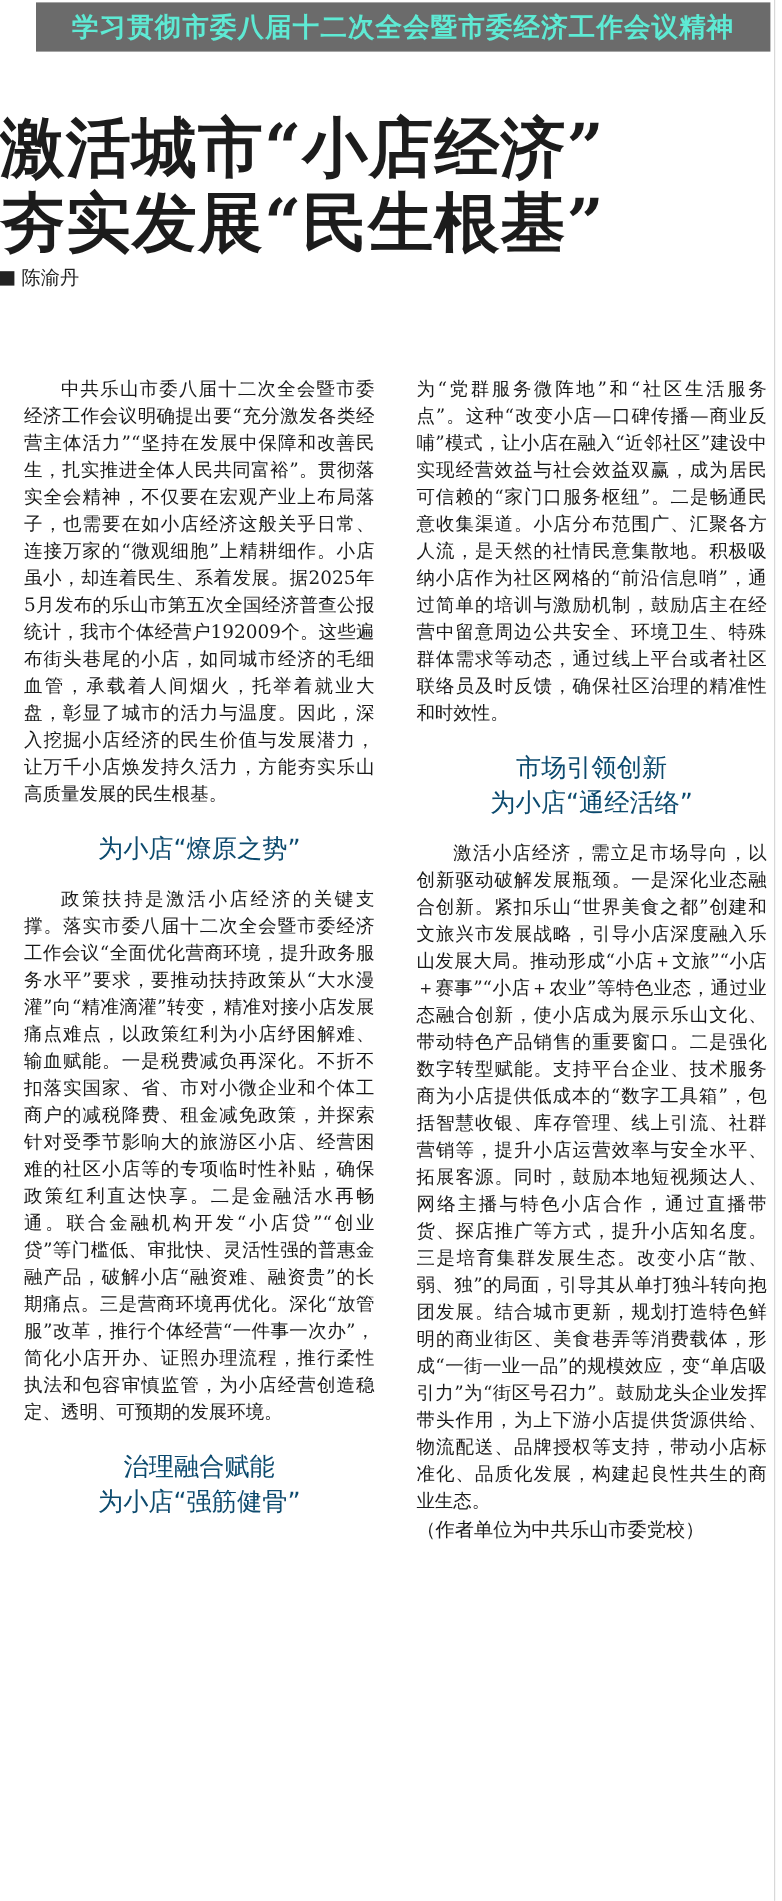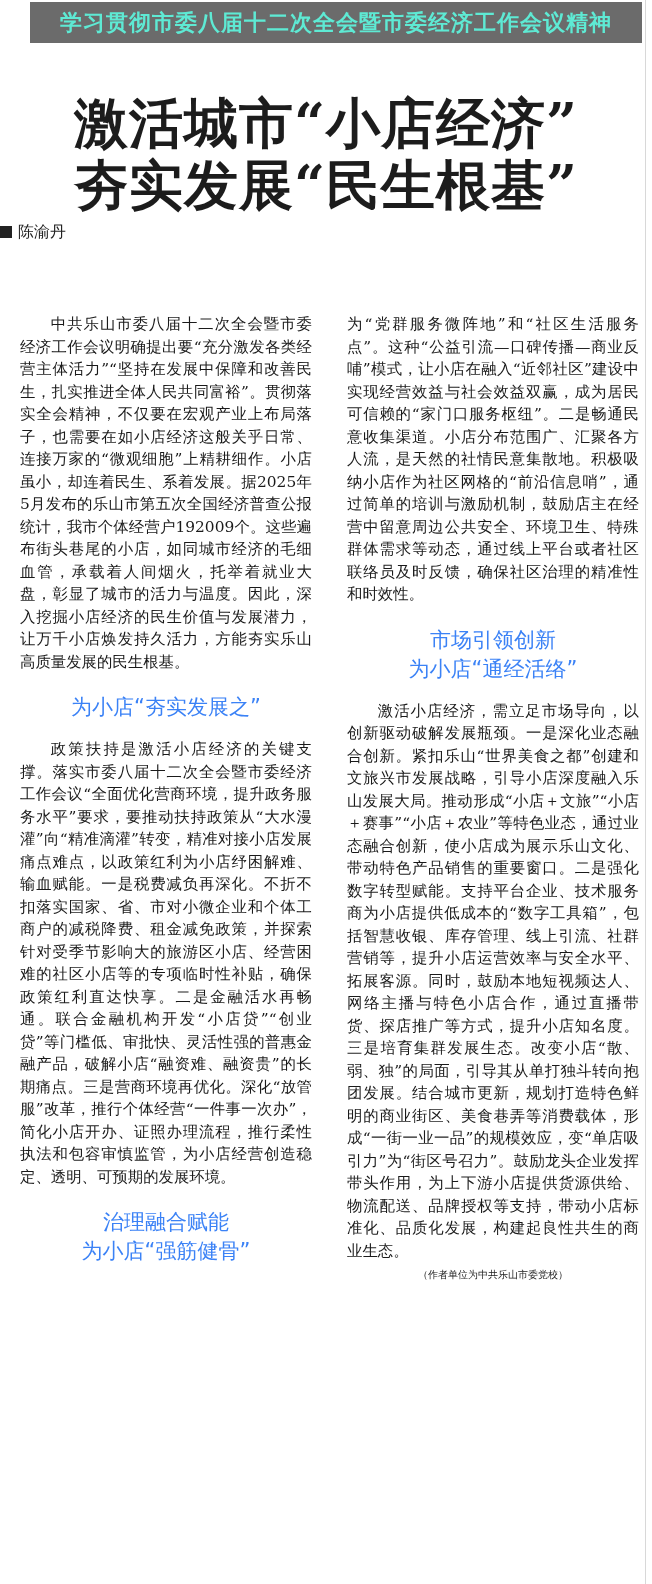--- a/index.html
+++ b/index.html
@@ -2,62 +2,62 @@
 <html><head>
 <meta charset="utf-8">
 <style>
   html, body { margin:0; padding:0; background:#ffffff; }
   body { width:652px; height:1584px; position:relative; overflow:hidden;
          font-family:"DejaVu Serif", "Liberation Serif", serif; color:#1a1a1a; }
   .banner { position:absolute; left:30px; top:2px; width:612px; height:41px;
             background:#6b6b6b; color:#5eead4; display:flex; align-items:center; justify-content:center;
             font-family:"DejaVu Sans", sans-serif; font-weight:bold; font-size:22px; letter-spacing:1px; }
   .right-rule { position:absolute; left:645px; top:0; width:1px; height:1584px; background:#d8d8d8; }
-  .headline { position:absolute; left:0; width:652px; text-align:center;
+  .headline { position:absolute; left:0; width:652px; 
               font-family:"DejaVu Serif", serif; font-weight:bold; font-size:54px; color:#1c1c1c; letter-spacing:1px; }
   .hl1 { top:88px; }
   .hl2 { top:150px; }
   .byline { position:absolute; left:0; width:652px; top:222px; 
             font-family:"DejaVu Sans", sans-serif; font-size:16px; color:#222; }
   .byline .sq { display:inline-block; width:12px; height:12px; background:#222; margin-right:6px; vertical-align:-1px; }
   .col { position:absolute; width:292px; font-size:15.4px; line-height:22.5px; text-align:justify;margin-top:22px; }
   .col.left { left:20px; top:291px; }
   .col.right { left:347px; top:291px; }
   .col p { margin:0; text-indent:2em; }
   .sub { text-align:center; font-family:"DejaVu Sans", sans-serif; font-size:21px; line-height:29px;
-         color:#3b82f6; margin:20px 0 16px 0; }
+         color:#0c4a6e; margin:20px 0 16px 0; }
   .sub .line { display:block; }
-  .credit { text-align:center; font-family:"DejaVu Sans", sans-serif; font-size:10px; margin-top:2px; }
+  .credit { text-align:left; font-family:"DejaVu Sans", sans-serif; font-size:16px; margin-top:2px; }
 </style>
 </head>
 <body>
 
 <div class="banner">学习贯彻市委八届十二次全会暨市委经济工作会议精神</div>
 <div class="right-rule"></div>
 
 <div class="headline hl1">激活城市“小店经济”</div>
 <div class="headline hl2">夯实发展“民生根基”</div>
 
 <div class="byline">
   <span class="sq"></span><span>陈渝丹</span>
 </div>
 
 <div class="col left">
   <p>中共乐山市委八届十二次全会暨市委经济工作会议明确提出要“充分激发各类经营主体活力”“坚持在发展中保障和改善民生，扎实推进全体人民共同富裕”。贯彻落实全会精神，不仅要在宏观产业上布局落子，也需要在如小店经济这般关乎日常、连接万家的“微观细胞”上精耕细作。小店虽小，却连着民生、系着发展。据2025年5月发布的乐山市第五次全国经济普查公报统计，我市个体经营户192009个。这些遍布街头巷尾的小店，如同城市经济的毛细血管，承载着人间烟火，托举着就业大盘，彰显了城市的活力与温度。因此，深入挖掘小店经济的民生价值与发展潜力，让万千小店焕发持久活力，方能夯实乐山高质量发展的民生根基。</p>
   <div class="sub">
-    <span class="line">为小店“夯实发展之”</span>
+    <span class="line">为小店“燎原之势”</span>
   </div>
   <p>政策扶持是激活小店经济的关键支撑。落实市委八届十二次全会暨市委经济工作会议“全面优化营商环境，提升政务服务水平”要求，要推动扶持政策从“大水漫灌”向“精准滴灌”转变，精准对接小店发展痛点难点，以政策红利为小店纾困解难、输血赋能。一是税费减负再深化。不折不扣落实国家、省、市对小微企业和个体工商户的减税降费、租金减免政策，并探索针对受季节影响大的旅游区小店、经营困难的社区小店等的专项临时性补贴，确保政策红利直达快享。二是金融活水再畅通。联合金融机构开发“小店贷”“创业贷”等门槛低、审批快、灵活性强的普惠金融产品，破解小店“融资难、融资贵”的长期痛点。三是营商环境再优化。深化“放管服”改革，推行个体经营“一件事一次办”，简化小店开办、证照办理流程，推行柔性执法和包容审慎监管，为小店经营创造稳定、透明、可预期的发展环境。</p>
   <div class="sub">
     <span class="line">治理融合赋能</span>
     <span class="line">为小店“强筋健骨”</span>
   </div>
 </div>
 
 <div class="col right">
-  <p style="text-indent:0">为“党群服务微阵地”和“社区生活服务点”。这种“公益引流—口碑传播—商业反哺”模式，让小店在融入“近邻社区”建设中实现经营效益与社会效益双赢，成为居民可信赖的“家门口服务枢纽”。二是畅通民意收集渠道。小店分布范围广、汇聚各方人流，是天然的社情民意集散地。积极吸纳小店作为社区网格的“前沿信息哨”，通过简单的培训与激励机制，鼓励店主在经营中留意周边公共安全、环境卫生、特殊群体需求等动态，通过线上平台或者社区联络员及时反馈，确保社区治理的精准性和时效性。</p>
+  <p style="text-indent:0">为“党群服务微阵地”和“社区生活服务点”。这种“改变小店—口碑传播—商业反哺”模式，让小店在融入“近邻社区”建设中实现经营效益与社会效益双赢，成为居民可信赖的“家门口服务枢纽”。二是畅通民意收集渠道。小店分布范围广、汇聚各方人流，是天然的社情民意集散地。积极吸纳小店作为社区网格的“前沿信息哨”，通过简单的培训与激励机制，鼓励店主在经营中留意周边公共安全、环境卫生、特殊群体需求等动态，通过线上平台或者社区联络员及时反馈，确保社区治理的精准性和时效性。</p>
   <div class="sub">
     <span class="line">市场引领创新</span>
     <span class="line">为小店“通经活络”</span>
   </div>
   <p>激活小店经济，需立足市场导向，以创新驱动破解发展瓶颈。一是深化业态融合创新。紧扣乐山“世界美食之都”创建和文旅兴市发展战略，引导小店深度融入乐山发展大局。推动形成“小店＋文旅”“小店＋赛事”“小店＋农业”等特色业态，通过业态融合创新，使小店成为展示乐山文化、带动特色产品销售的重要窗口。二是强化数字转型赋能。支持平台企业、技术服务商为小店提供低成本的“数字工具箱”，包括智慧收银、库存管理、线上引流、社群营销等，提升小店运营效率与安全水平、拓展客源。同时，鼓励本地短视频达人、网络主播与特色小店合作，通过直播带货、探店推广等方式，提升小店知名度。三是培育集群发展生态。改变小店“散、弱、独”的局面，引导其从单打独斗转向抱团发展。结合城市更新，规划打造特色鲜明的商业街区、美食巷弄等消费载体，形成“一街一业一品”的规模效应，变“单店吸引力”为“街区号召力”。鼓励龙头企业发挥带头作用，为上下游小店提供货源供给、物流配送、品牌授权等支持，带动小店标准化、品质化发展，构建起良性共生的商业生态。</p>
   <div class="credit">（作者单位为中共乐山市委党校）</div>
 </div>
 
 </body></html>

